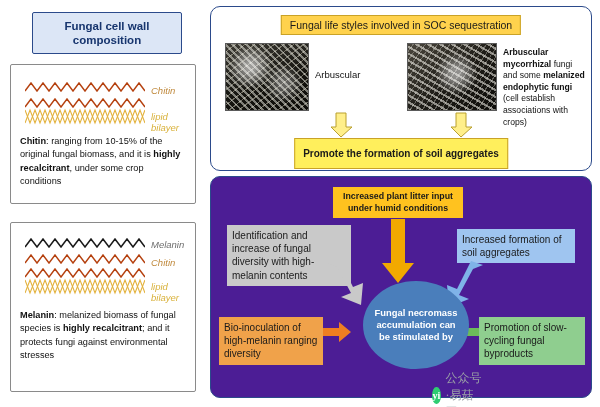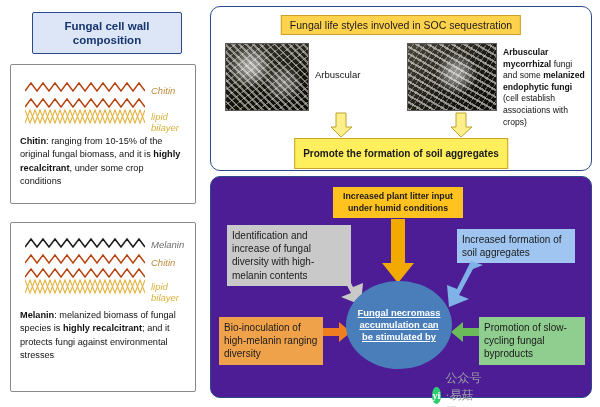--- a/index.html
+++ b/index.html
@@ -225,37 +225,36 @@
   }
   .node-promo {
     left: 268px;
     top: 140px;
     width: 106px;
     background: #8fce8f;
     text-align: left;
   }
   .center-ellipse {
     position: absolute;
-    left: 135px;
+    left: 152px;
     top: 104px;
     width: 106px;
     height: 88px;
     border-radius: 50%;
     background: #4a7ebb;
     color: #ffffff;
     font-size: 9.4px;
     font-weight: bold;
     display: flex;
     align-items: center;
     justify-content: center;
     text-align: center;
     line-height: 1.3;
     padding: 0 8px;
     box-sizing: border-box;
-    text-decoration: underline;
   }
 
   .arrow { position: absolute; }
 
   
   .watermark {
     position: absolute;
     left: 432px;
     top: 370px;
     display: flex;

